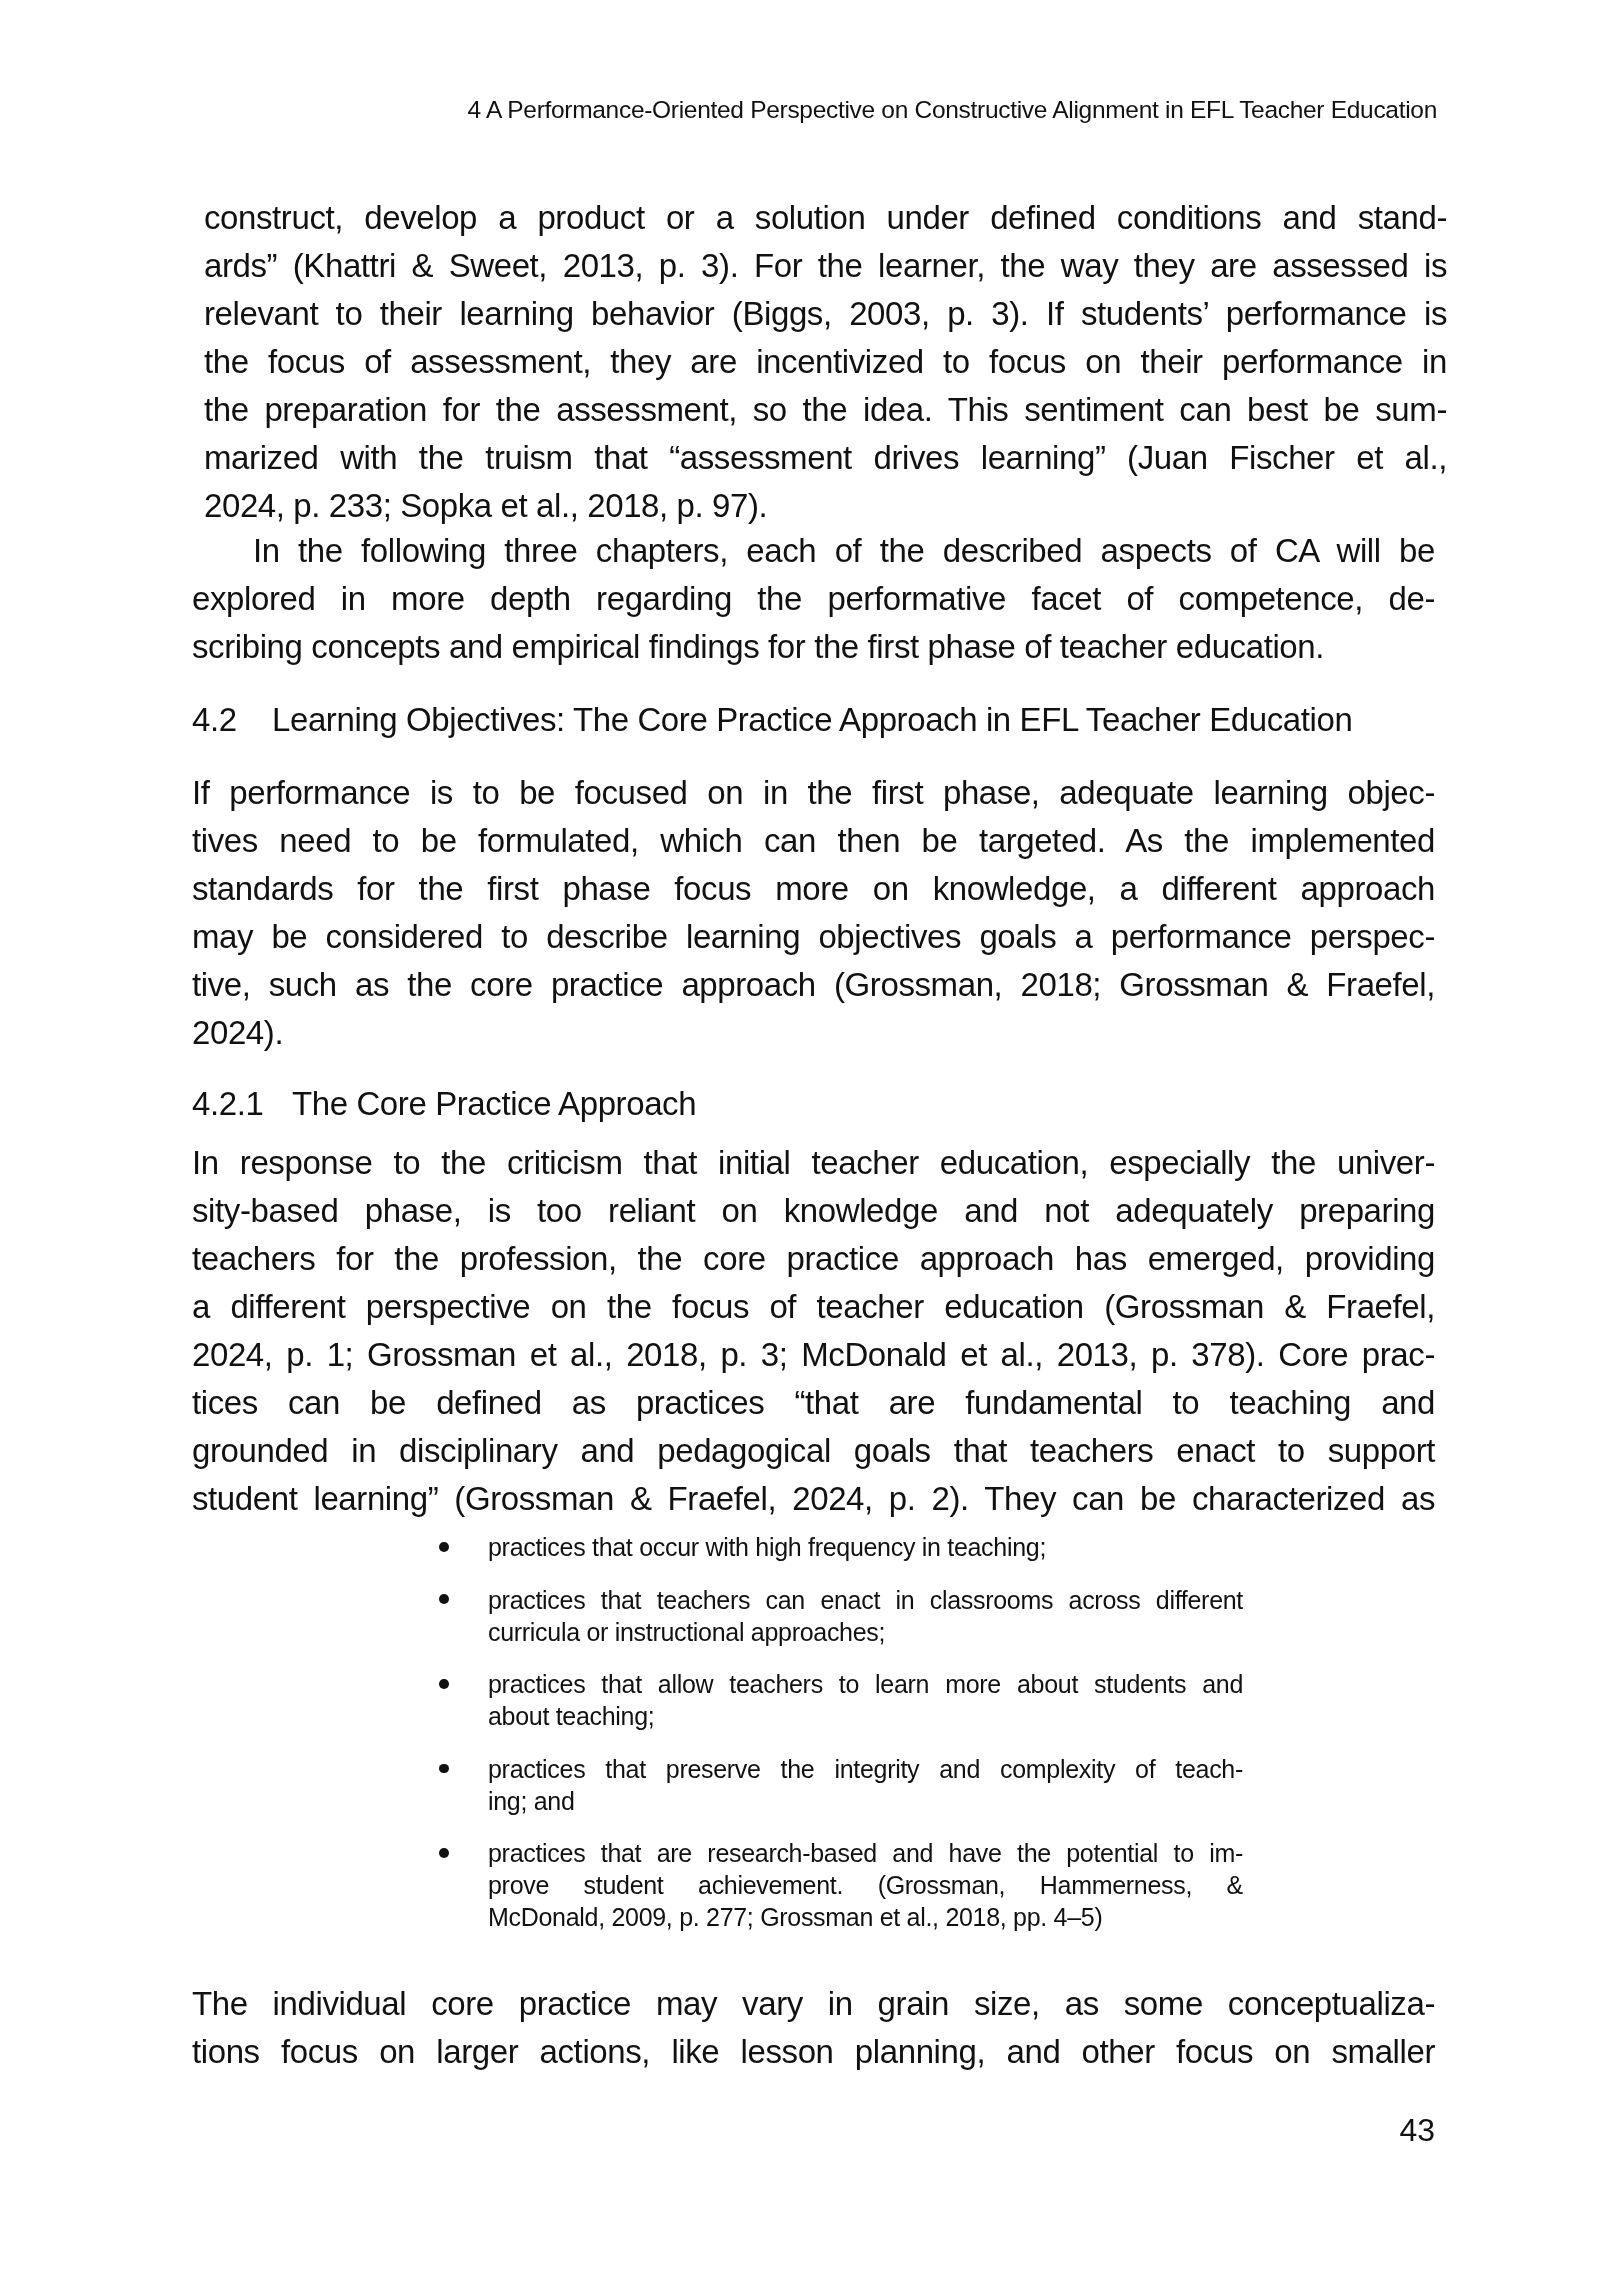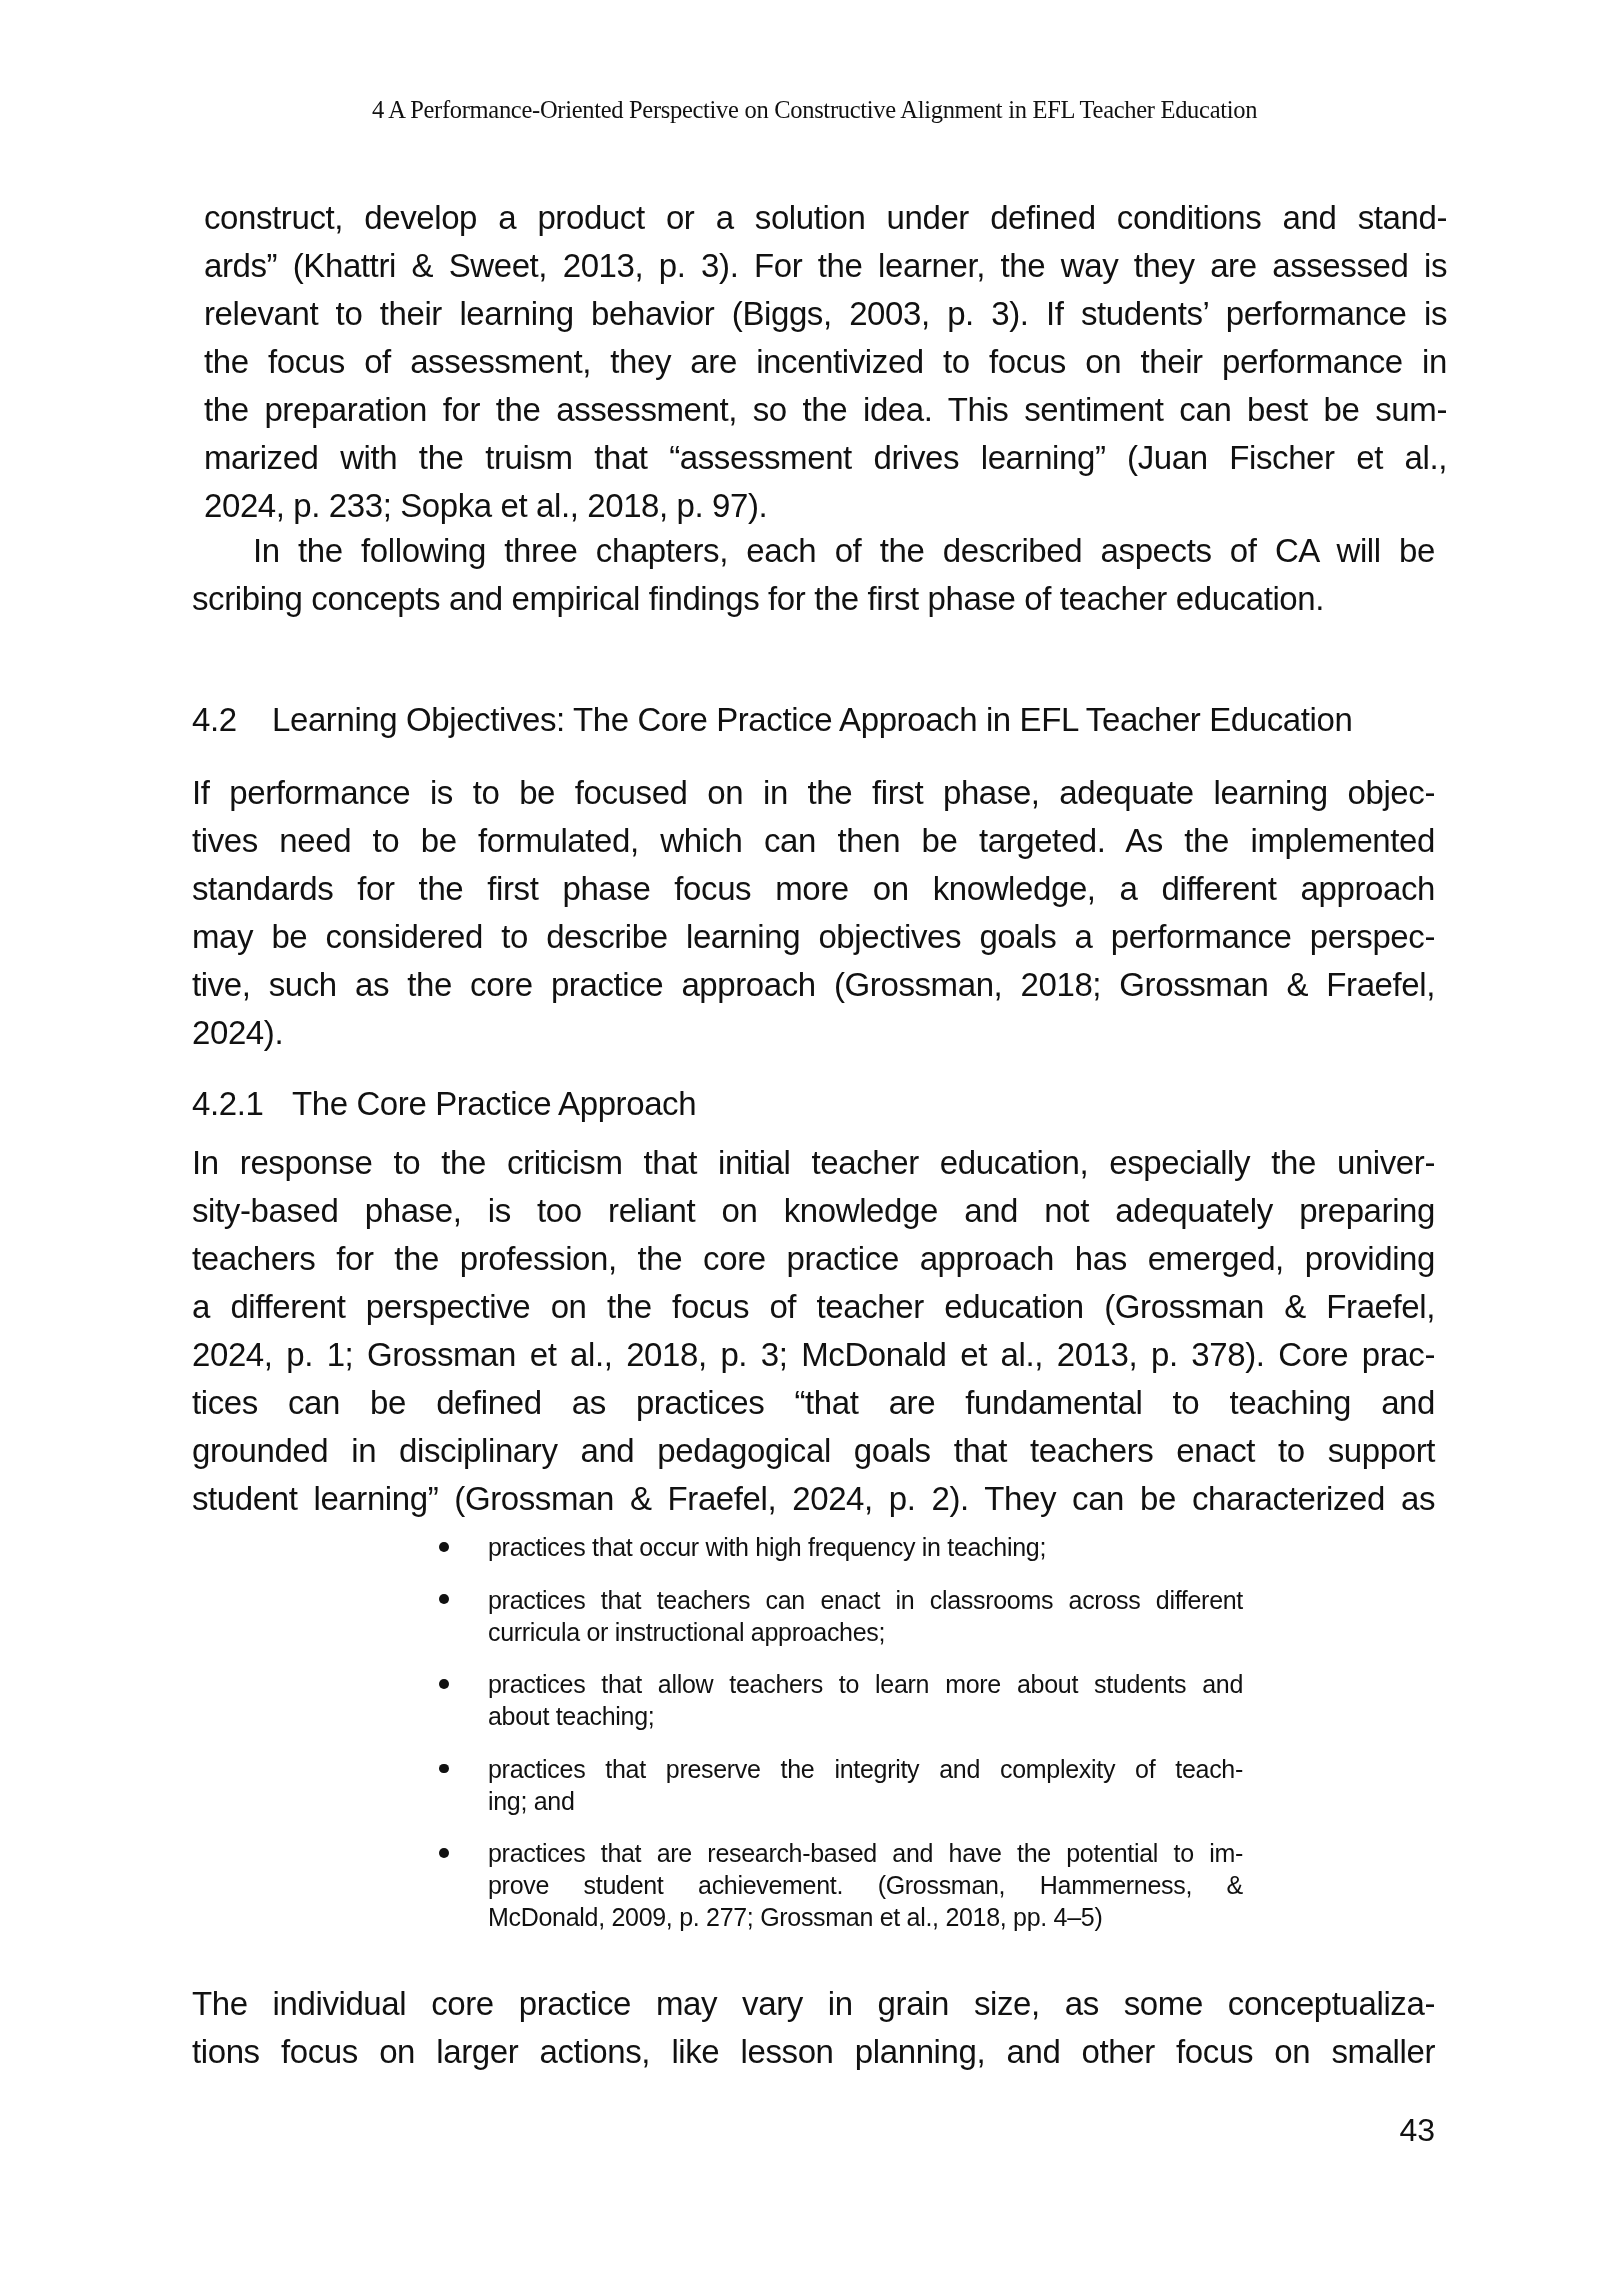--- a/index.html
+++ b/index.html
@@ -1,19 +1,19 @@
 <!DOCTYPE html>
 <html><head>
   <meta charset="utf-8">
   <style>
     html, body { margin: 0; padding: 0; background: #ffffff; }
     body { width: 1620px; height: 2293px; position: relative; overflow: hidden;
            font-family: "Liberation Sans", "DejaVu Sans", sans-serif; color: #111111; }
-    .running-head { position: absolute; top: 96px; left: 192px; width: 1245px; text-align: center;
-                    font-size: 24.5px; letter-spacing: -0.3px; font-family: Liberation Serif, serif; }
+    .running-head { position: absolute; top: 96px; left: 192px; width: 1245px; text-align: right;
+                    font-size: 24.5px; letter-spacing: -0.3px; }
     .block { position: absolute; left: 192px; width: 1243px; }
     .line { display: block; font-size: 33px; line-height: 48px; height: 48px; white-space: nowrap;
             text-align: justify; text-align-last: justify; letter-spacing: -0.4px; }
     .line.last { text-align-last: left; }
     .line.indent { padding-left: 61px; }
     .h2 { position: absolute; left: 192px; top: 696px; font-size: 33px; line-height: 47px; letter-spacing: -0.4px; }
     .h2 .num { display: inline-block; width: 80px; }
     .h3 { position: absolute; left: 192px; top: 1080px; font-size: 33px; line-height: 47px; letter-spacing: -0.4px; }
     .h3 .num { display: inline-block; width: 100px; }
     .bullets { position: absolute; left: 437px; width: 806px; top: 1531px; }
@@ -34,20 +34,21 @@
   <span class="line">ards” (Khattri &amp; Sweet, 2013, p. 3). For the learner, the way they are assessed is</span>
   <span class="line">relevant to their learning behavior (Biggs, 2003, p. 3). If students’ performance is</span>
   <span class="line">the focus of assessment, they are incentivized to focus on their performance in</span>
   <span class="line">the preparation for the assessment, so the idea. This sentiment can best be sum-</span>
   <span class="line">marized with the truism that “assessment drives learning” (Juan Fischer et al.,</span>
   <span class="line last">2024, p. 233; Sopka et al., 2018, p. 97).</span>
 </div>
 
 <div class="block" style="top:527px;">
   <span class="line indent">In the following three chapters, each of the described aspects of CA will be</span>
+  <span class="line">explored in more depth regarding the performative facet of competence, de-</span>
   <span class="line last">scribing concepts and empirical findings for the first phase of teacher education.</span>
 </div>
 
 <div class="h2">
   <span class="num">4.2</span><span>Learning Objectives: The Core Practice Approach in EFL Teacher Education</span>
 </div>
 
 <div class="block" style="top:769px;">
   <span class="line">If performance is to be focused on in the first phase, adequate learning objec-</span>
   <span class="line">tives need to be formulated, which can then be targeted. As the implemented</span>

